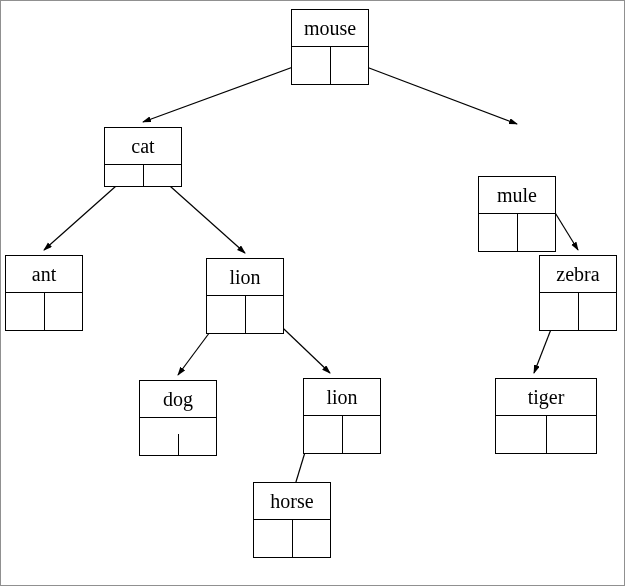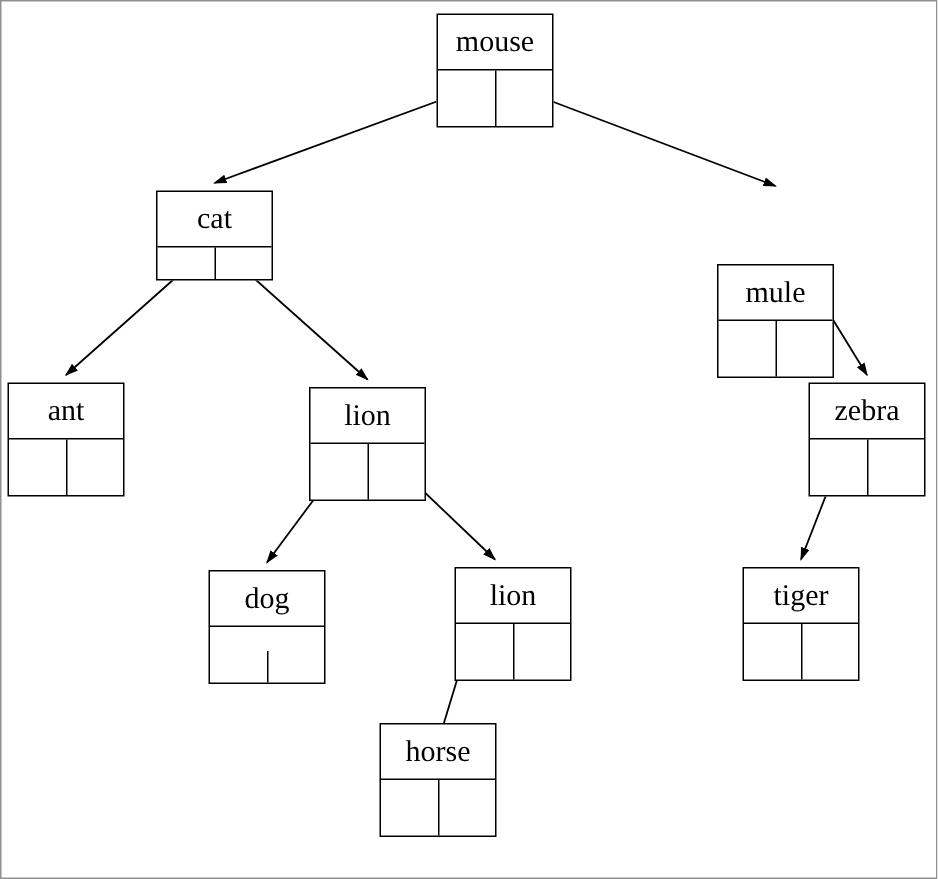--- a/index.html
+++ b/index.html
@@ -122,21 +122,21 @@
         <div class="cell"></div>
       </div>
     </div>
     <div class="node" style="left: 290px; top: 377px; width: 78px; height: 76px; margin-left: 12px;">
       <div class="label">lion</div>
       <div class="cells">
         <div class="cell left"></div>
         <div class="cell"></div>
       </div>
     </div>
-    <div class="node" style="left: 494px; top: 377px; width: 78px; height: 76px;">
+    <div class="node" style="left: 494px; top: 377px; width: 102px; height: 76px;">
       <div class="label">tiger</div>
       <div class="cells">
         <div class="cell left"></div>
         <div class="cell"></div>
       </div>
     </div>
     <div class="node" style="left: 252px; top: 481px; width: 78px; height: 76px;">
       <div class="label">horse</div>
       <div class="cells">
         <div class="cell left"></div>

